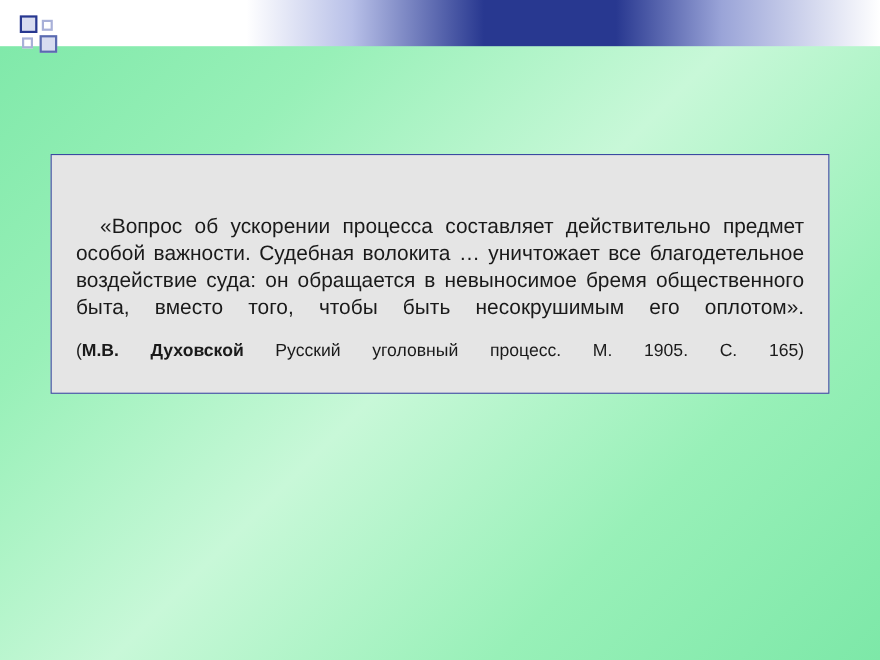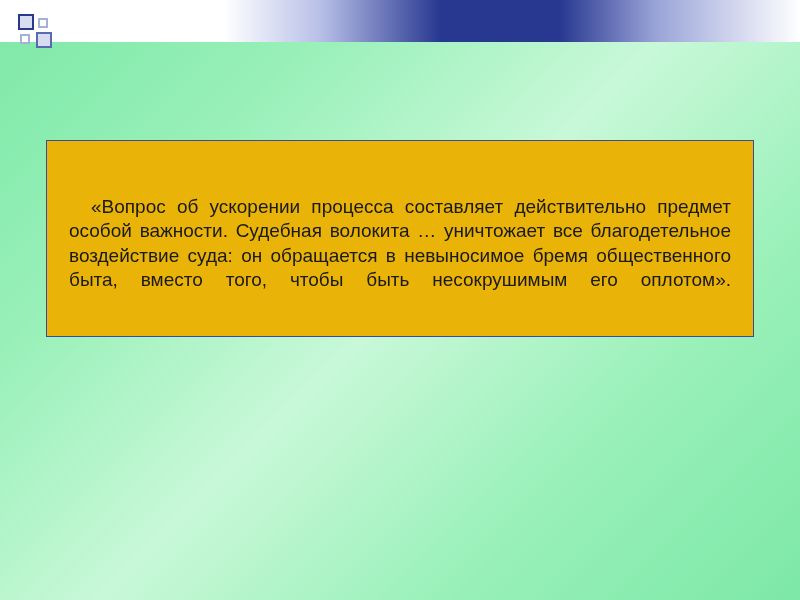--- a/index.html
+++ b/index.html
@@ -34,21 +34,21 @@
   .sq1 { width: 16px; height: 16px; top: 0; left: 0; }
   .sq2 { width: 16px; height: 16px; top: 18px; left: 18px; border-color: #5a6ab0; }
   .sq3 { width: 10px; height: 10px; top: 4px; left: 20px; background: #fff; border-color: #a8b0d8; }
   .sq4 { width: 10px; height: 10px; top: 20px; left: 2px; background: #fff; border-color: #a8b0d8; }
 
   .quote-box {
     position: absolute;
     top: 140px;
     left: 46px;
     width: 708px;
-    background: #eab308;
+    background: #e5e5e5;
     border: 1px solid #3a4aa0;
     padding: 54px 22px 26px 22px;
   }
   .quote-text {
     font-size: 19px;
     line-height: 1.28;
     color: #1a1a1a;
     text-align: justify;
     text-align-last: justify;
     margin-bottom: 18px;
@@ -69,13 +69,14 @@
 <div class="header-bar"></div>
 <div class="header-squares">
   <div class="sq sq1"></div>
   <div class="sq sq2"></div>
   <div class="sq sq3"></div>
   <div class="sq sq4"></div>
 </div>
 
 <div class="quote-box">
   <p class="quote-text"><span class="quote-indent"></span><span>«Вопрос об ускорении процесса составляет действительно предмет особой важности. Судебная волокита … уничтожает все благодетельное воздействие суда: он обращается в невыносимое бремя общественного быта, вместо того, чтобы быть несокрушимым его оплотом».</span></p>
+  <p class="citation"><span>(</span><span class="author">М.В. Духовской</span><span> Русский уголовный процесс. М. 1905. С. 165)</span></p>
 </div>
 
 </body></html>

